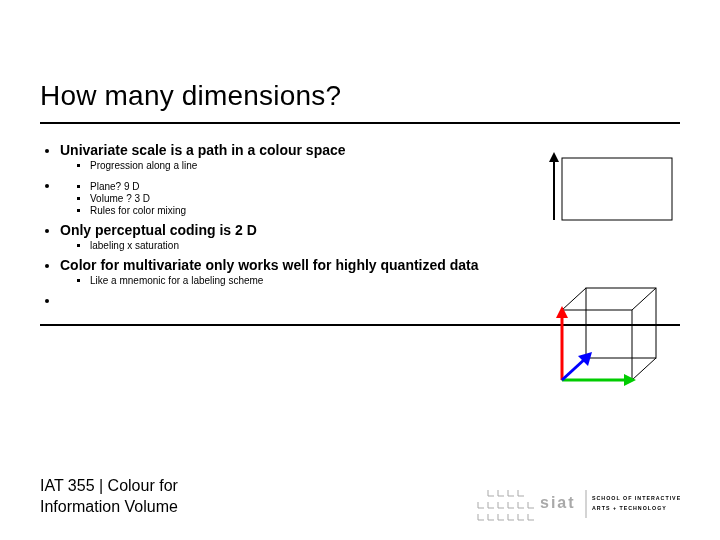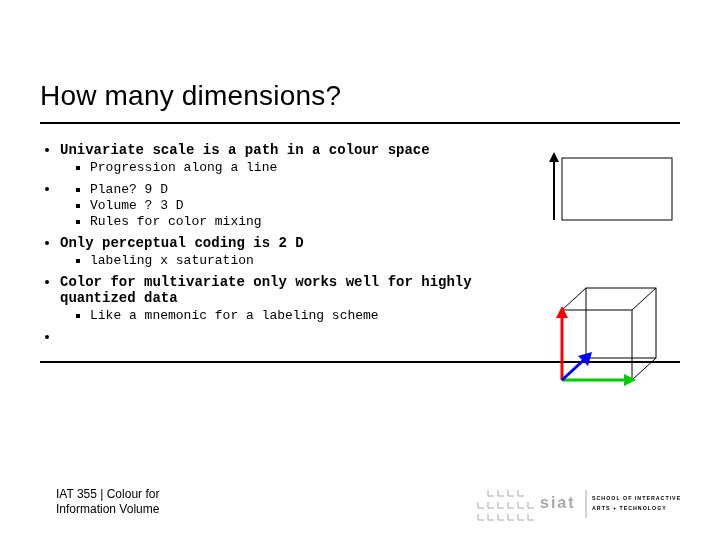--- a/index.html
+++ b/index.html
@@ -46,56 +46,55 @@
     width: 490px;
     font-size: 14px;
   }
   ul.lvl1 {
     list-style: disc;
     margin: 0;
     padding-left: 20px;
   }
   ul.lvl1 > li {
     margin-bottom: 4px;
-    font-family: Liberation Mono, monospace;
   }
   ul.lvl1 > li > .hd {
     font-weight: 700;
     font-size: 14px;
   }
   ul.lvl2 {
     list-style: square;
     margin: 2px 0 6px 0;
     padding-left: 30px;
   }
   ul.lvl2 > li {
     font-weight: 400;
-    font-size: 13px;
+    font-size: 10px;
     margin: 1px 0;
   }
   .fig-2d {
     position: absolute;
     top: 8px;
     right: 0;
     width: 138px;
     height: 78px;
   }
   .fig-3d {
     position: absolute;
     top: 140px;
     right: 0;
     width: 138px;
     height: 118px;
   }
 
   .footer {
     position: absolute;
-    left: 56px;
+    left: 40px;
     bottom: 22px;
-    font-size: 12px;
+    font-size: 16px;
     line-height: 1.3;
     color: #000;
     width: 160px;
   }
   .logo {
     position: absolute;
     right: 40px;
     bottom: 16px;
     width: 210px;
     height: 40px;

